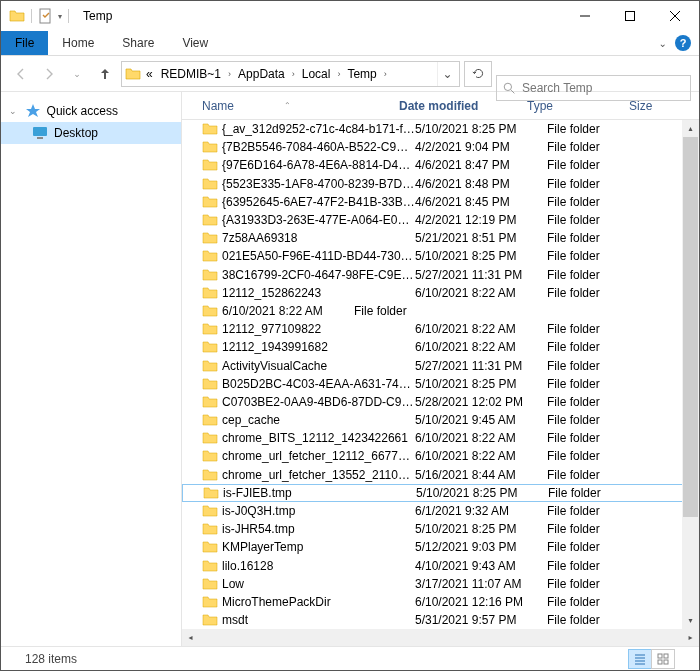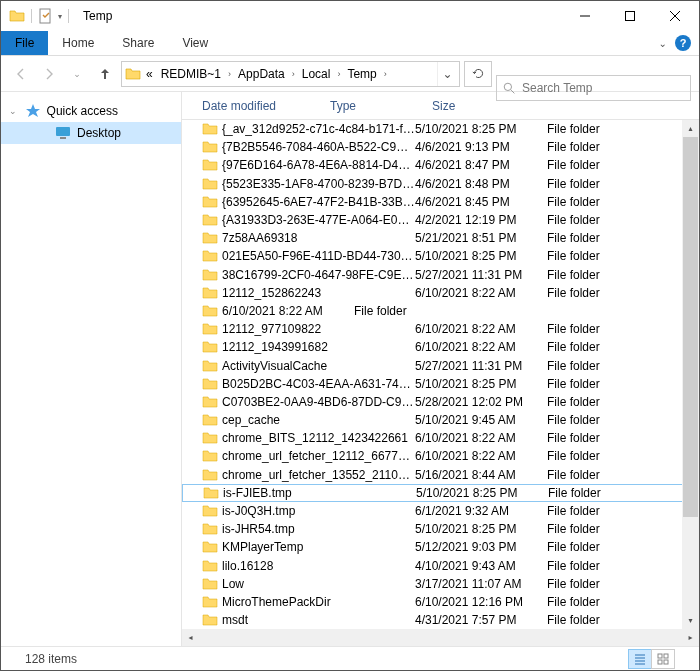--- a/index.html
+++ b/index.html
@@ -32,21 +32,21 @@
 .search-box { width: 195px; height: 26px; border: 1px solid #ccc; display: flex; align-items: center; padding: 0 6px; gap: 6px; color: #777; margin-top: 29px; }
 .content { flex: 1; display: flex; overflow: hidden; }
 .sidebar { width: 181px; border-right: 1px solid #e5e5e5; padding: 8px 0; }
 .side-item { display: flex; align-items: center; height: 22px; padding-left: 18px; gap: 6px; font-size: 12px; }
 .side-item.sel { background: #cde8ff; }
 .side-ic { width: 16px; height: 16px; display: flex; align-items: center; justify-content: center; }
 .main { flex: 1; display: flex; flex-direction: column; overflow: hidden; }
 .col-headers { height: 28px; display: flex; align-items: center; border-bottom: 1px solid #e5e5e5; color: #3a5a89; font-size: 12px; padding-left: 20px; }
 .ch-name { width: 197px; display: flex; align-items: center; }
 .ch-sort { margin-left: 50px; font-size: 8px; color: #888; }
-.ch-date { width: 128px; }
+.ch-date { width: 128px; font-weight: bold; }
 .ch-type { width: 102px; }
 .ch-size { width: 60px; }
 .rows-wrap { flex: 1; overflow: hidden; position: relative; }
 .rows { position: absolute; inset: 0; overflow: hidden; }
 .row { height: 18.2px; display: flex; align-items: center; padding-left: 20px; font-size: 12px; color: #000; }
 .row.sel { background: #fff; border: 1px solid #8cc7f2; }
 .folder-ic { width: 16px; height: 14px; margin-right: 4px; }
 .r-name { width: 193px; white-space: nowrap; overflow: hidden; text-overflow: ellipsis; }
 .r-date { width: 132px; }
 .r-type { width: 102px; }
@@ -166,53 +166,57 @@
   <div class="sidebar">
     <div class="side-item">
       <span style="font-size:9px;color:#888;margin-left:-10px;margin-right:2px;">⌄</span>
       <div class="side-ic">
         <svg viewBox="0 0 16 16">
             <path d="M8 1l2 5h5l-4 3 2 5-5-3-5 3 2-5-4-3h5z" fill="#4aa0e6"></path>
           </svg>
       </div>
       <span>Quick access</span>
     </div>
-    <div class="side-item sel" style="padding-left:54px;">
+    <div class="side-item sel" style="padding-left:31px;">
       <div class="side-ic">
         <svg viewBox="0 0 16 16">
             <rect x="1" y="2" width="14" height="9" rx="1" fill="#3aa0d8"></rect>
             <rect x="5" y="12" width="6" height="2" fill="#888"></rect>
           </svg>
       </div>
       <span>Desktop</span>
     </div>
   </div>
 
   <div class="main">
     <div class="col-headers">
+      <div class="ch-name">
+          <span>Name</span>
+          <span class="ch-sort">⌃</span>
+        </div>
       <div class="ch-date">Date modified</div>
       <div class="ch-type">Type</div>
       <div class="ch-size">Size</div>
     </div>
     <div class="rows-wrap">
       <div class="rows" id="rows">
           <div class="row">
             <div class="folder-ic"><svg viewBox="0 0 16 14" width="16" height="14">
                 <path d="M1 2h5l1 2h8v8H1z" fill="#ffd96a" stroke="#d9a400" stroke-width="0.5"></path>
               </svg></div>
             <div class="r-name">{_av_312d9252-c71c-4c84-b171-f4ad46e2...</div>
             <div class="r-date">5/10/2021 8:25 PM</div>
             <div class="r-type">File folder</div>
           </div>
           <div class="row">
             <div class="folder-ic"><svg viewBox="0 0 16 14" width="16" height="14">
                 <path d="M1 2h5l1 2h8v8H1z" fill="#ffd96a" stroke="#d9a400" stroke-width="0.5"></path>
               </svg></div>
             <div class="r-name">{7B2B5546-7084-460A-B522-C9BC2C1817...</div>
-            <div class="r-date">4/6/2021 9:13 PM</div>
+            <div class="r-date">4/2/2021 9:04 PM</div>
             <div class="r-type">File folder</div>
           </div>
           <div class="row">
             <div class="folder-ic"><svg viewBox="0 0 16 14" width="16" height="14">
                 <path d="M1 2h5l1 2h8v8H1z" fill="#ffd96a" stroke="#d9a400" stroke-width="0.5"></path>
               </svg></div>
             <div class="r-name">{97E6D164-6A78-4E6A-8814-D4FB6F25CA...</div>
             <div class="r-date">4/6/2021 8:47 PM</div>
             <div class="r-type">File folder</div>
           </div>
@@ -405,21 +409,21 @@
               </svg></div>
             <div class="r-name">MicroThemePackDir</div>
             <div class="r-date">6/10/2021 12:16 PM</div>
             <div class="r-type">File folder</div>
           </div>
           <div class="row">
             <div class="folder-ic"><svg viewBox="0 0 16 14" width="16" height="14">
                 <path d="M1 2h5l1 2h8v8H1z" fill="#ffd96a" stroke="#d9a400" stroke-width="0.5"></path>
               </svg></div>
             <div class="r-name">msdt</div>
-            <div class="r-date">4/31/2021 7:57 PM</div>
+            <div class="r-date">5/31/2021 9:57 PM</div>
             <div class="r-type">File folder</div>
           </div>
         </div>
       <div class="vscroll">
         <div class="vs-btn">▴</div>
         <div class="vs-track">
             <div class="vs-thumb"></div>
           </div>
         <div class="vs-btn">▾</div>
       </div>

